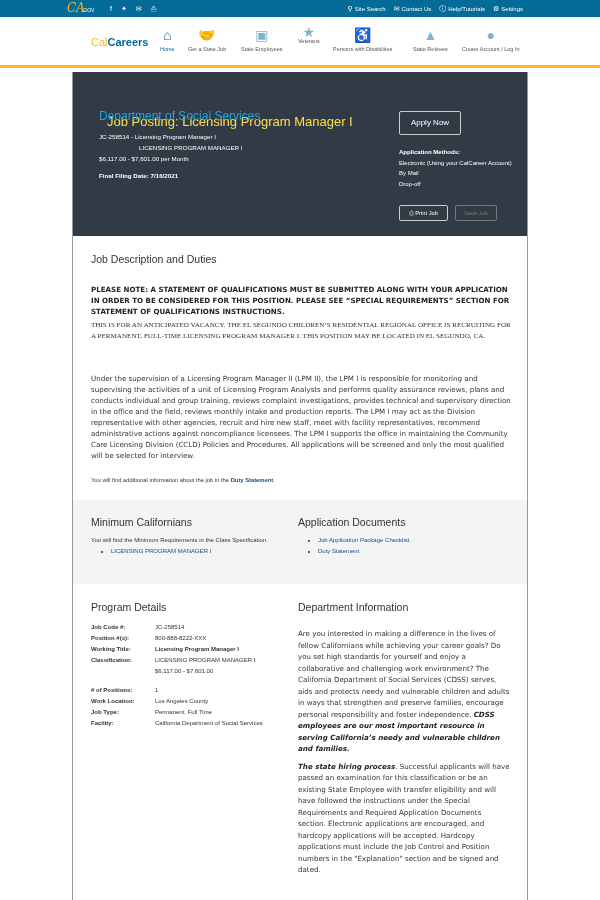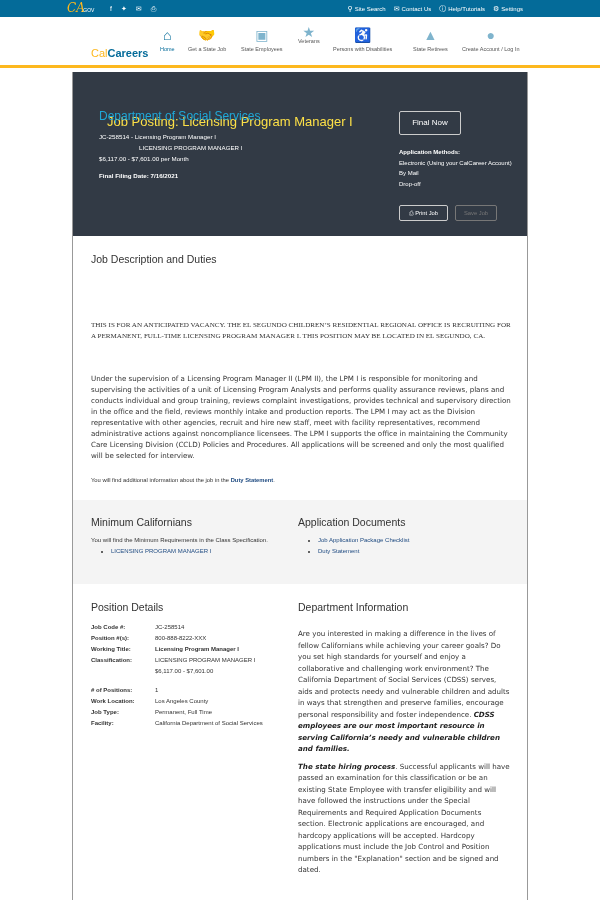--- a/index.html
+++ b/index.html
@@ -10,21 +10,21 @@
   .utility { position: absolute; top: 0; left: 0; width: 600px; height: 17px; background: #046b99; }
   .ca-logo { position: absolute; left: 67px; top: 1px; color: #fdb81e; font-family: "DejaVu Serif", serif; font-style: italic; font-size: 12px; line-height: 14px; }
   .ca-logo small { font-size: 5px; color: #fff; font-style: normal; font-family: "Liberation Sans", sans-serif; margin-left: -3px; }
   .social { position: absolute; left: 110px; top: 3px; display: flex; gap: 9px; color: #fff; font-size: 7px; line-height: 11px; }
   .util-links { position: absolute; right: 77px; top: 3px; display: flex; gap: 8px; color: #fff; font-size: 6px; line-height: 11px; }
   .util-links span.ico { margin-right: 2px; font-size: 7px; }
 
   
   .nav { position: absolute; top: 17px; left: 0; width: 600px; height: 48px; background: #fff; }
   .nav-underline { position: absolute; top: 65px; left: 0; width: 600px; height: 3px; background: #fdb81e; }
-  .brand { position: absolute; left: 91px; top: 19px; font-size: 11px; font-weight: bold; color: #046b99; margin-top: 11px; }
+  .brand { position: absolute; left: 91px; top: 19px; font-size: 11px; font-weight: bold; color: #046b99; }
   .brand .cal { color: #fdb81e; font-weight: normal; }
   .nav-item { position: absolute; top: 9px; text-align: center; font-size: 5.5px; color: #555; }
   .nav-item .nico { display: block; margin: 0 auto 2px; font-size: 14px; color: #7fb4cd; line-height: 18px; height: 18px; }
   .nav-item.active .nico { color: #046b99; }
   .nav-item.active .nlabel { color: #046b99; }
 
   
   .container { position: absolute; left: 72px; top: 72px; width: 456px; height: 828px; border-left: 1px solid #999; border-right: 1px solid #999; }
   .hero { position: absolute; left: 0; top: 0; width: 454px; height: 164px; background: #323a45; }
   .hero-title { position: absolute; left: 34px; top: 12px; font-size: 13px; color: #fde047; margin-top: 30px; }
@@ -99,33 +99,34 @@
 
 <div class="container">
   <div class="hero">
     <div class="hero-title">Job Posting: Licensing Program Manager I</div>
     <div class="hero-dept">Department of Social Services</div>
     <div class="hero-line" style="top:61px;">JC-258514 - Licensing Program Manager I</div>
     <div class="hero-line" style="top:72px; left:66px;">LICENSING PROGRAM MANAGER I</div>
     <div class="hero-line" style="top:83px;">$6,117.00 - $7,601.00 per Month</div>
     <div class="hero-line hero-bold" style="top:100px;">Final Filing Date: 7/16/2021</div>
 
-    <div class="apply-btn">Final Now</div>
+    <div class="apply-btn">Apply Now</div>
     <div class="app-methods">
       <div class="hd">Application Methods:</div>
       <div>Electronic (Using your CalCareer Account)</div>
       <div>By Mail</div>
       <div>Drop-off</div>
     </div>
     <div class="print-btn"><span>⎙</span> <span>Print Job</span></div>
     <div class="save-btn">Save Job</div>
   </div>
 
   <div class="section jd">
     <div class="sec-heading">Job Description and Duties</div>
+    <div class="dv note">PLEASE NOTE:  A STATEMENT OF QUALIFICATIONS MUST BE SUBMITTED ALONG WITH YOUR APPLICATION IN ORDER TO BE CONSIDERED FOR THIS POSITION.  PLEASE SEE “SPECIAL REQUIREMENTS” SECTION FOR STATEMENT OF QUALIFICATIONS INSTRUCTIONS.</div>
     <div class="dv" style="top:84px;font-family:Liberation Serif, serif;">THIS IS FOR AN ANTICIPATED VACANCY. THE EL SEGUNDO CHILDREN’S RESIDENTIAL REGIONAL OFFICE IS RECRUITING FOR A PERMANENT, FULL-TIME LICENSING PROGRAM MANAGER I.  THIS POSITION MAY BE LOCATED IN EL SEGUNDO, CA.</div>
     <div class="dv" style="top:137px;">Under the supervision of a Licensing Program Manager II (LPM II), the LPM I is responsible for monitoring and supervising the activities of a unit of Licensing Program Analysts and performs quality assurance reviews, plans and conducts individual and group training, reviews complaint investigations, provides technical and supervisory direction in the office and the field, reviews monthly intake and production reports.  The LPM I may act as the Division representative with other agencies, recruit and hire new staff, meet with facility representatives, recommend administrative actions against noncompliance licensees. The LPM I supports the office in maintaining the Community Care Licensing Division (CCLD) Policies and Procedures.  All applications will be screened and only the most qualified will be selected for interview.</div>
   </div>
   <div class="small-note"><span>You will find additional information about the job in the </span><a>Duty Statement</a><span>.</span></div>
 
   <div class="section req">
     <div class="col1">
       <div class="sec-heading">Minimum Californians</div>
       <p>You will find the Minimum Requirements in the Class Specification.</p>
       <ul>
@@ -136,21 +137,21 @@
       <div class="sec-heading">Application Documents</div>
       <ul>
         <li><span class="link">Job Application Package Checklist</span></li>
         <li><span class="link">Duty Statement</span></li>
       </ul>
     </div>
   </div>
 
   <div class="section details">
     <div class="col1">
-      <div class="sec-heading">Position Details</div>
+      <div class="sec-heading">Program Details</div>
       <div class="dtable">
         <div class="drow">
             <span class="dlabel">Job Code #:</span>
             <span class="dval">JC-258514</span>
           </div>
         <div class="drow">
             <span class="dlabel">Position #(s):</span>
             <span class="dval">800-888-8222-XXX</span>
           </div>
         <div class="drow">

